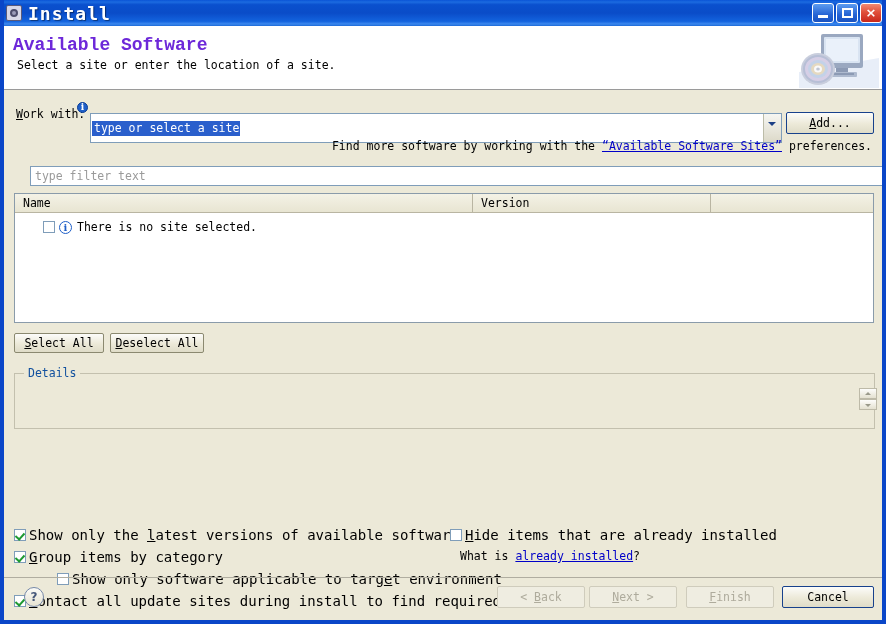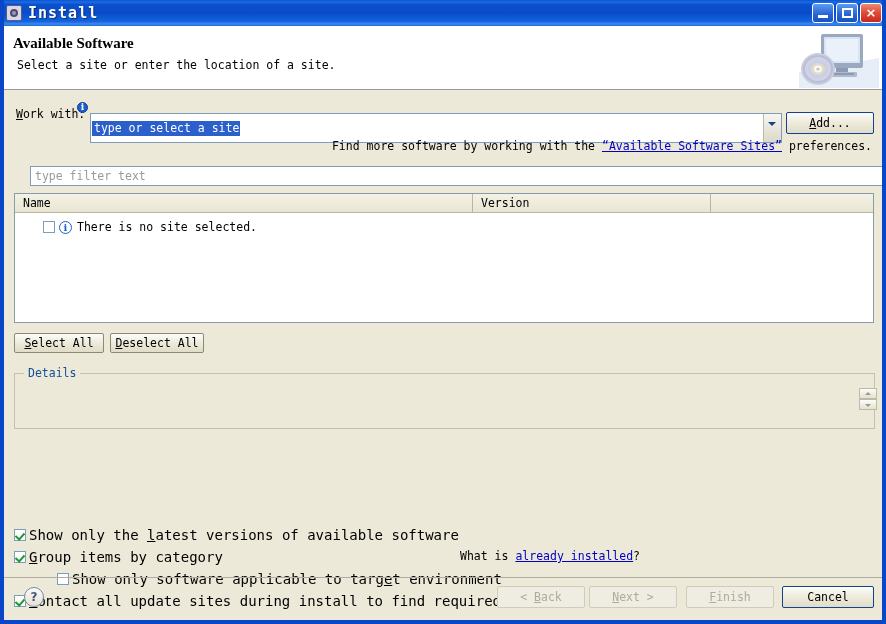--- a/index.html
+++ b/index.html
@@ -57,21 +57,21 @@
     left: 3px; top: 3px;
     width: 8px; height: 8px;
     border-radius: 50%;
     border: 2px solid #4c4c6c;
     background: #9a9ab8;
     box-sizing: border-box;
   }
   #title-text {
     color: #ffffff;
     font-family: "DejaVu Sans Mono", monospace;
-    font-size: 15px;
+    font-size: 18px;
     font-weight: bold;
     letter-spacing: 1px;
     text-shadow: 1px 1px 1px rgba(0,0,0,0.45);
   }
   #title-buttons {
     margin-left: auto;
     margin-right: 4px;
     display: flex;
     gap: 2px;
     align-items: center;
@@ -106,24 +106,24 @@
     left: 0; top: 26px;
     width: 878px;
     height: 64px;
     background: #ffffff;
     border-bottom: 1px solid #9a9a9a;
     box-sizing: border-box;
   }
   #header-title {
     position: absolute;
     left: 9px; top: 9px;
-    font-family: Liberation Serif, serif;
-    font-size: 15px;
+    font-family: Liberation Mono, monospace;
+    font-size: 18px;
     font-weight: bold;
-    color: #000000;
+    color: #6d28d9;
   }
   #header-sub {
     position: absolute;
     left: 13px; top: 32px;
     font-family: "DejaVu Sans Mono", monospace;
     font-size: 11.5px;
     color: #000;
   }
   #banner {
     position: absolute;
@@ -550,20 +550,24 @@
       <div class="optlabel"><span class="u">G</span>roup items by category</div>
     </div>
     <div class="optrow" id="opt3">
       <div class="cbx"></div>
       <div class="optlabel">Show only software applicable to targ<span class="u">e</span>t environment</div>
     </div>
     <div class="optrow" id="opt4">
       <div class="cbx checked"></div>
       <div class="optlabel"><span class="u">C</span>ontact all update sites during install to find required software</div>
     </div>
+    <div class="optrow" id="opt5">
+      <div class="cbx"></div>
+      <div class="optlabel"><span class="u">H</span>ide items that are already installed</div>
+    </div>
     <div id="what-is" class="label">
       <span>What is </span><span class="link">already installed</span><span>?</span>
     </div>
 
     <div id="footer-sep"></div>
 
     <div id="help-button">?</div>
 
     <div class="navbtn disabled" id="btn-back">
       <span>&lt; <span class="u">B</span>ack</span>

